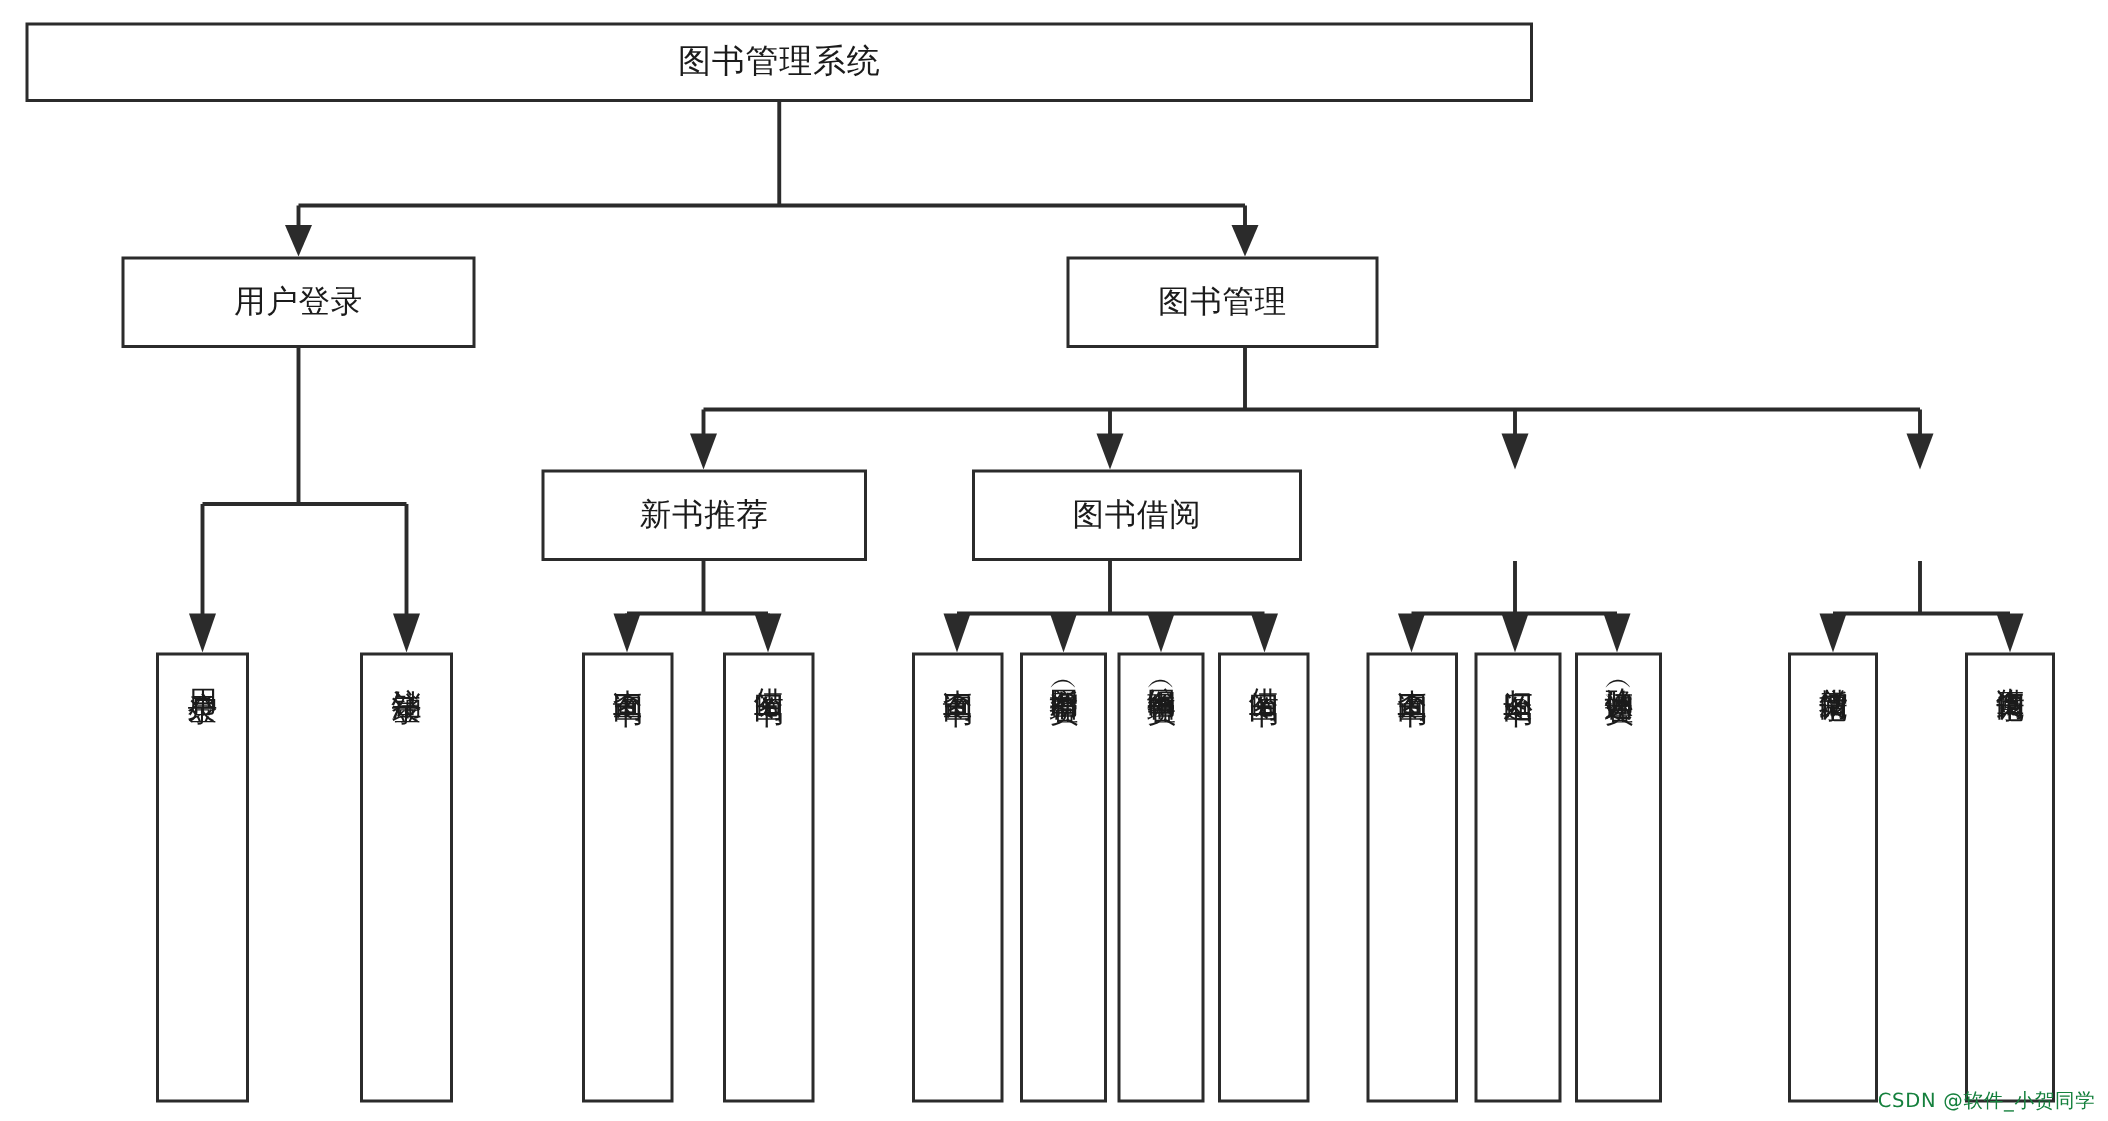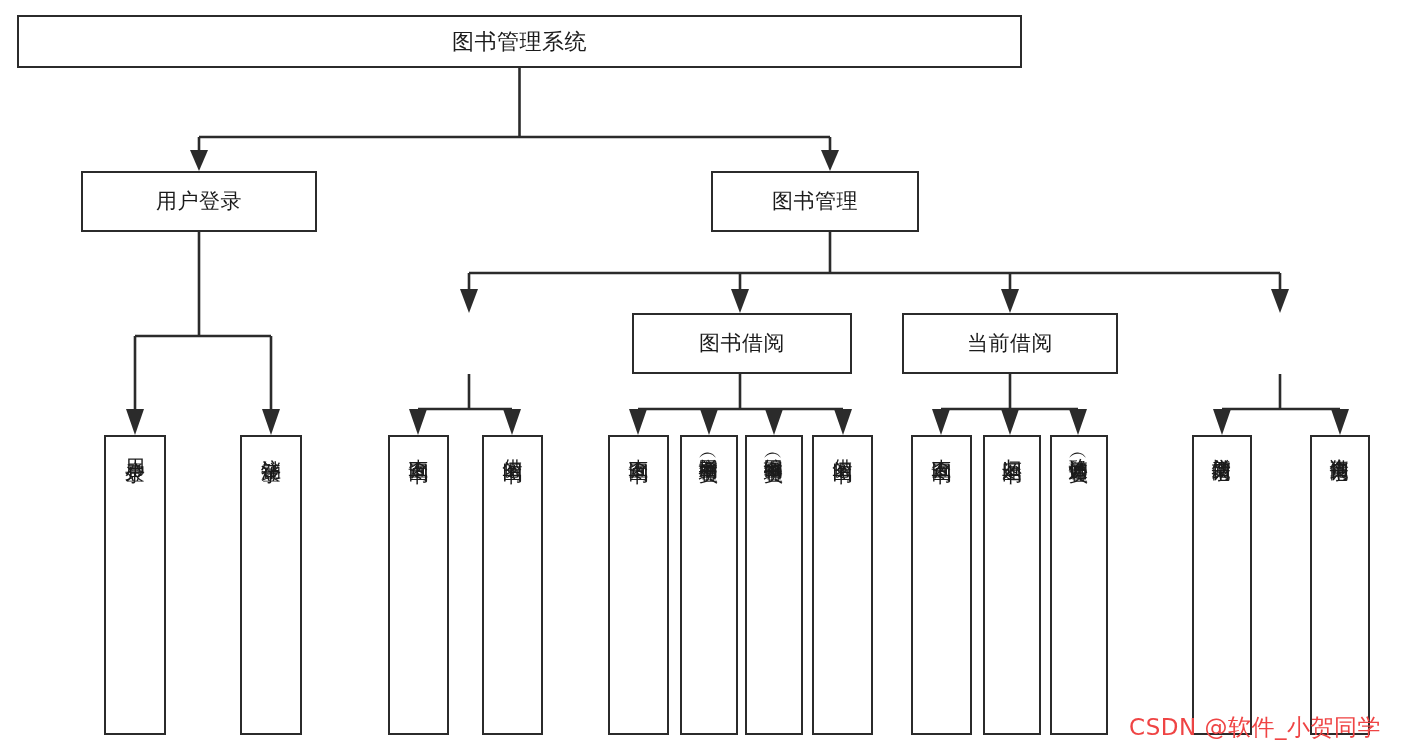--- a/index.html
+++ b/index.html
@@ -73,24 +73,24 @@
     stroke: #2b2b2b;
     stroke-width: 2.6;
     fill: none;
     stroke-linecap: butt;
   }
   .arrowhead {
     fill: #2b2b2b;
   }
   #watermark {
     position: absolute;
-    right: 24px;
+    right: 8px;
     bottom: 4px;
-    font-size: 23px;
-    color: #ef4444;
+    font-size: 13px;
+    color: #15803d;
     letter-spacing: 0.5px;
     white-space: nowrap;
     user-select: none;
   }
 </style>
 </head>
 <body>
 
 <div id="canvas">
 
@@ -156,28 +156,28 @@
   </div>
 
   <div class="node horiz" style="left:81px; top:171px; width:236px; height:61px;">
     <span class="node-label">用户登录</span>
   </div>
 
   <div class="node horiz" style="left:711px; top:171px; width:208px; height:61px;">
     <span class="node-label">图书管理</span>
   </div>
 
-
-  <div class="node horiz" style="left:632px; top:313px; width:220px; height:61px;">
+  <div class="node horiz" style="left:361px; top:313px; width:217px; height:61px;">
+    <span class="node-label">新书推荐</span>
+  </div>
+
+  <div class="node horiz" style="left:648px; top:313px; width:220px; height:61px;">
     <span class="node-label">图书借阅</span>
   </div>
 
-  <div class="node horiz" style="left:902px; top:313px; width:216px; height:61px;">
-    <span class="node-label">当前借阅</span>
-  </div>
 
 
   <div class="node leaf" style="left:104px; top:435px; width:62px; height:300px;">
     <span class="node-label">用户登录</span>
   </div>
   <div class="node leaf" style="left:240px; top:435px; width:62px; height:300px;">
     <span class="node-label">注销登录</span>
   </div>
 
   <div class="node leaf" style="left:388px; top:435px; width:61px; height:300px;">

